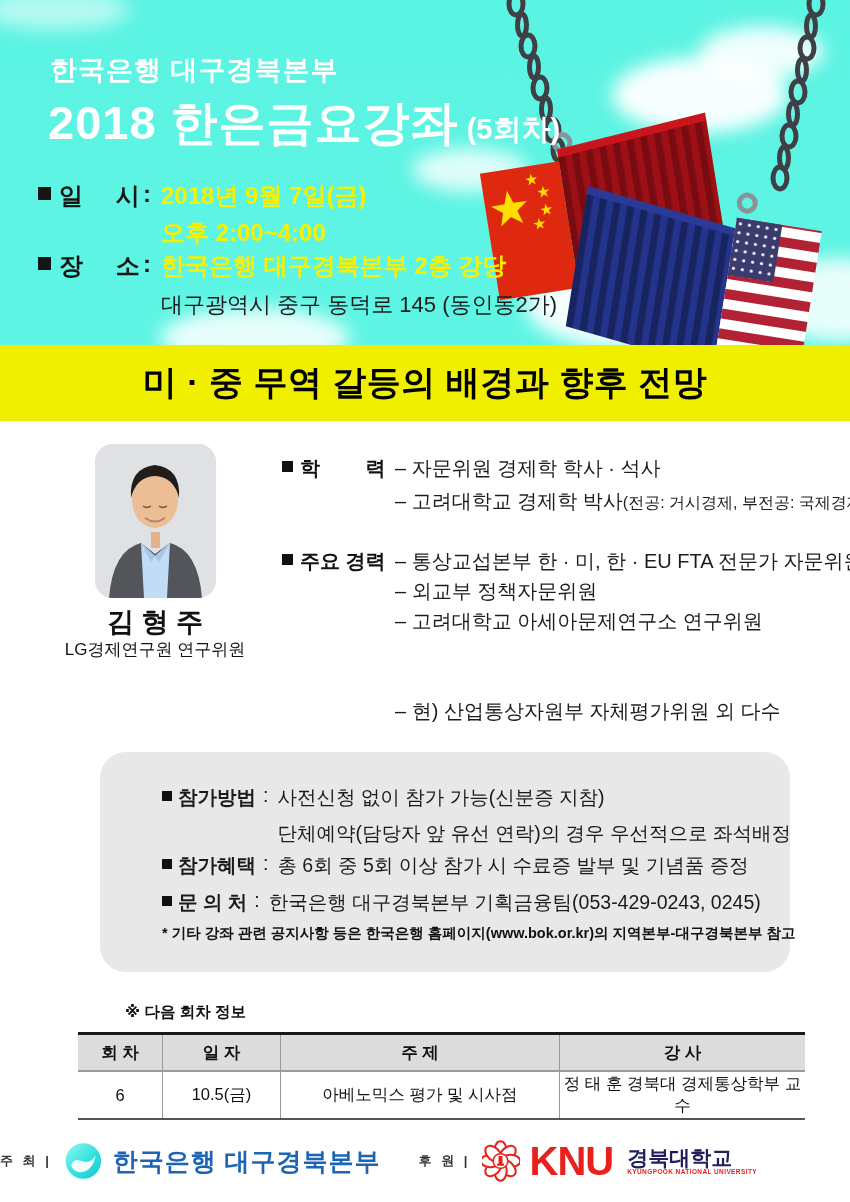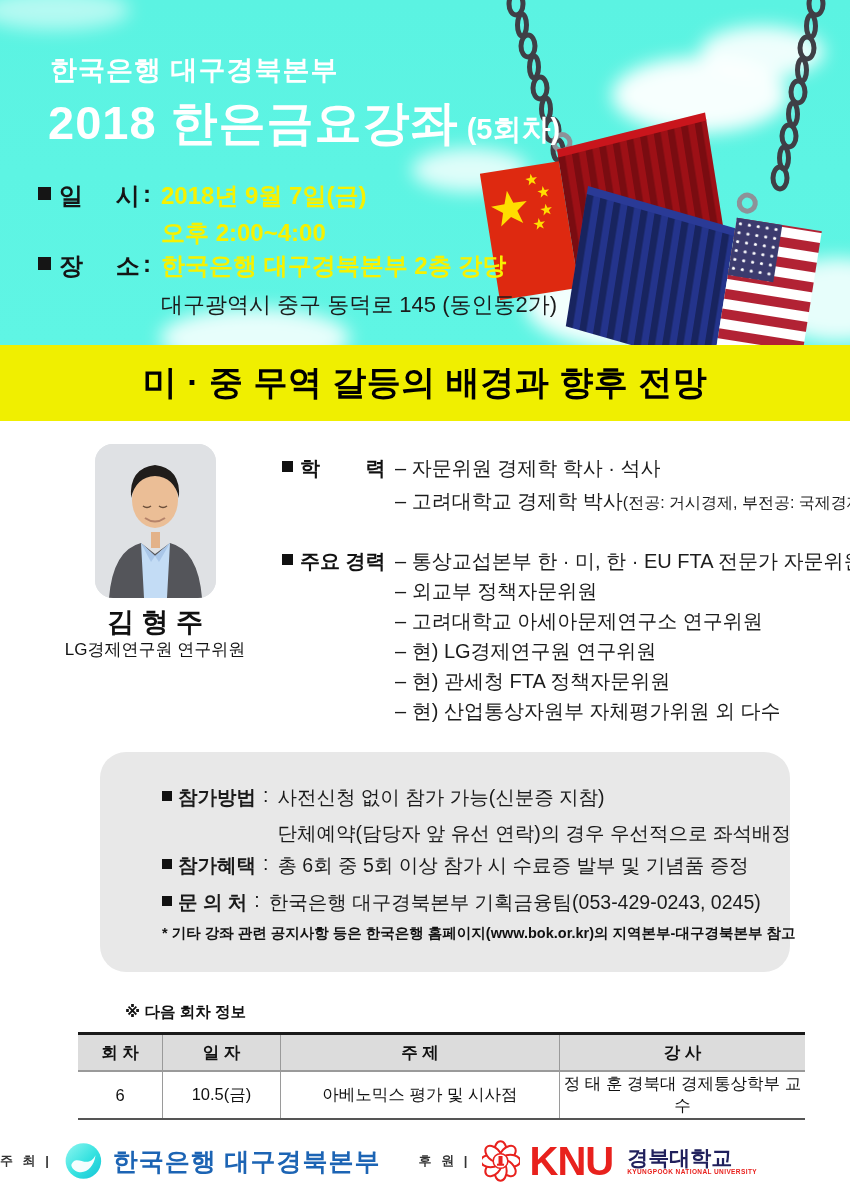--- a/index.html
+++ b/index.html
@@ -208,22 +208,20 @@
     <span>– 고려대학교 경제학 박사</span><span class="sub">(전공: 거시경제, 부전공: 국제경제)</span>
   </div>
 
   <div class="sec-label" style="top:548px;">
     <span class="sq"></span>
     <span>주요 경력</span>
   </div>
   <div class="item" style="top:548px;">– 통상교섭본부 한 · 미, 한 · EU FTA 전문가 자문위원</div>
   <div class="item" style="top:578px;">– 외교부 정책자문위원</div>
   <div class="item" style="top:608px;">– 고려대학교 아세아문제연구소 연구위원</div>
-  <div class="item" style="top:638px;">– 현) LG경제연구원 연구위원</div>
-  <div class="item" style="top:668px;">– 현) 관세청 FTA 정책자문위원</div>
   <div class="item" style="top:698px;">– 현) 산업통상자원부 자체평가위원 외 다수</div>
 
   <div class="info-box">
     <div class="ib-row" style="top:32px;">
       <span class="sq"></span>
       <span class="ib-label">참가방법</span>
       <span class="ib-colon">:</span>
       <span class="ib-vals">
         <span>사전신청 없이 참가 가능(신분증 지참)</span>
         <span>단체예약(담당자 앞 유선 연락)의 경우 우선적으로 좌석배정</span>

